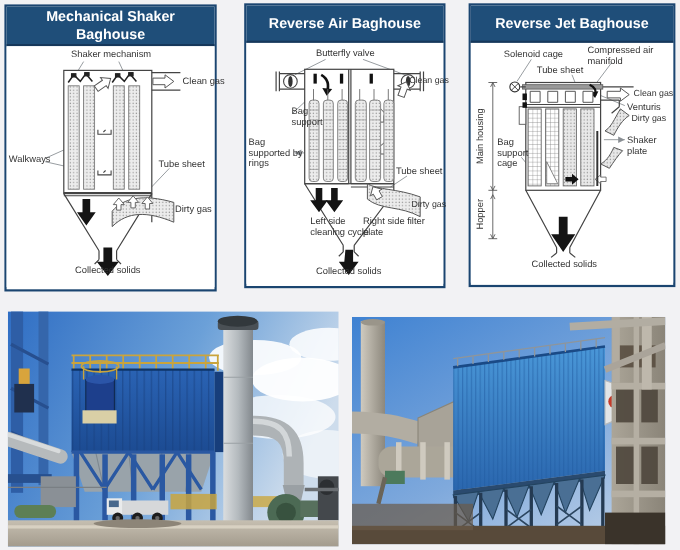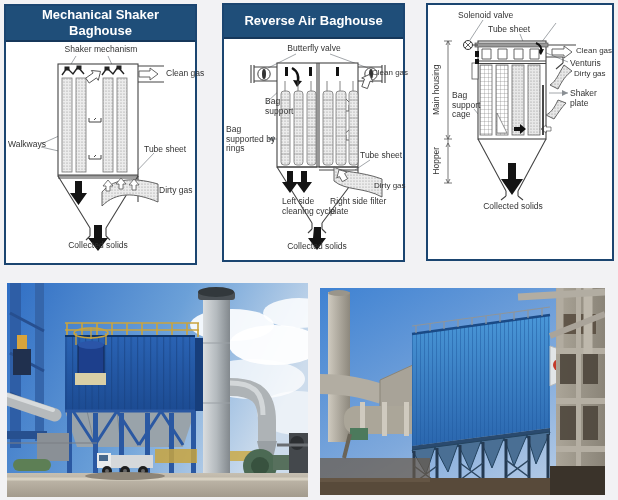--- a/index.html
+++ b/index.html
@@ -206,20 +206,23 @@
     <div class="lbl" style="left:148px;top:30px;width:40px;font-size:8px;">Clean gas</div>
     <div class="lbl" style="left:136px;top:112px;width:46px;">Tube sheet</div>
     <div class="lbl" style="left:150px;top:143px;width:40px;font-size:8px;">Dirty gas</div>
     <div class="lbl" style="left:12px;top:158px;width:66px;margin-left:46px;">Left side cleaning cycle</div>
     <div class="lbl" style="left:106px;top:158px;width:60px;">Right side filter plate</div>
     <div class="lbl c" style="left:48px;top:203px;width:90px;">Collected solids</div>
   </div>
 </div>
 
 <div class="panel" style="left:426px;top:3px;width:188px;height:258px;">
+  <div class="panel-title" style="height:34px;">
+    <span>Reverse Jet Baghouse</span>
+  </div>
   <div class="panel-body" style="height:218px;">
     <svg width="184" height="218" viewBox="0 0 184 218">
       <defs>
         <pattern id="d3dots" width="3" height="3" patternUnits="userSpaceOnUse">
           <rect width="3" height="3" fill="#e8e8e8"></rect>
             <circle cx="1" cy="1" r="0.6" fill="#8a8a8a"></circle>
         </pattern>
         <pattern id="d3grid" width="4" height="4" patternUnits="userSpaceOnUse">
           <rect width="4" height="4" fill="#fff"></rect>
             <path d="M0,0 H4 M0,0 V4" stroke="#777" stroke-width="0.6"></path>
@@ -281,22 +284,23 @@
         <path d="M113,122 h5 v-2 l5,4 l-5,4 v-2 h-5 z" fill="#fff" stroke="#555" stroke-width="0.7"></path>
       </g>
 
       <line x1="115" y1="80" x2="115" y2="130" stroke="#333" stroke-width="1.8"></line>
 
       <path d="M136,60 C130,70 128,76 122,80 L130,84 C134,76 138,70 144,66 Z" fill="url(#d3dots)" stroke="#555" stroke-width="0.9"></path>
       <path d="M130,95 C126,104 122,108 118,110 L126,114 C130,108 134,102 138,98 Z" fill="url(#d3dots)" stroke="#555" stroke-width="0.9"></path>
 
       <path d="M80,158 h8 v16 h7 l-11,16 l-11,-16 h7 z" fill="#141414"></path>
     </svg>
-    <div class="lbl" style="left:30px;top:6px;width:70px;white-space:nowrap;">Solenoid valve</div>
+    <div class="lbl" style="left:30px;top:6px;width:70px;white-space:nowrap;">Solenoid cage</div>
     <div class="lbl" style="left:60px;top:20px;width:50px;white-space:nowrap;">Tube sheet</div>
+    <div class="lbl" style="left:106px;top:2px;width:76px;">Compressed air manifold</div>
     <div class="lbl" style="left:148px;top:42px;width:40px;font-size:8px;">Clean gas</div>
     <div class="lbl" style="left:142px;top:54px;width:40px;">Venturis</div>
     <div class="lbl" style="left:146px;top:65px;width:42px;font-size:8px;">Dirty gas</div>
     <div class="lbl" style="left:142px;top:84px;width:44px;">Shaker plate</div>
     <div class="lbl" style="left:24px;top:86px;width:42px;">Bag support cage</div>
     <div class="lbl rot" style="left:-26px;top:80px;width:70px;">Main housing</div>
     <div class="lbl rot" style="left:-11px;top:151px;width:40px;">Hopper</div>
     <div class="lbl c" style="left:40px;top:197px;width:90px;">Collected solids</div>
   </div>
 </div>

